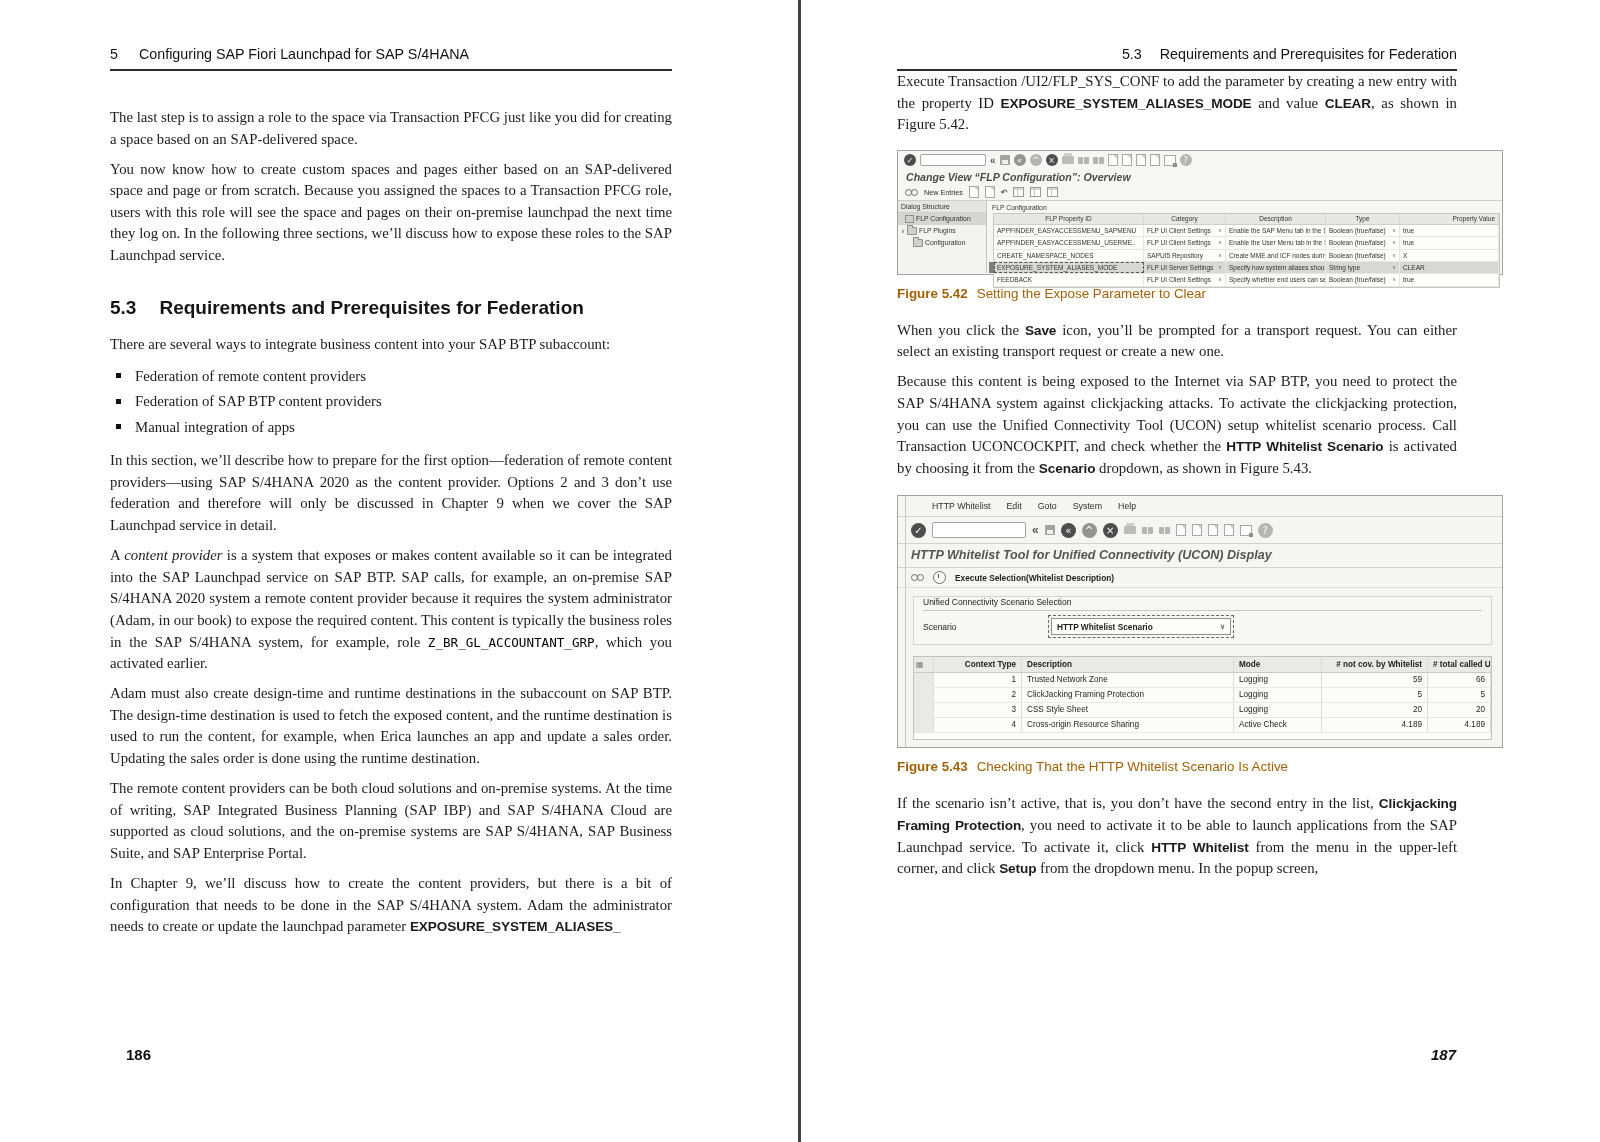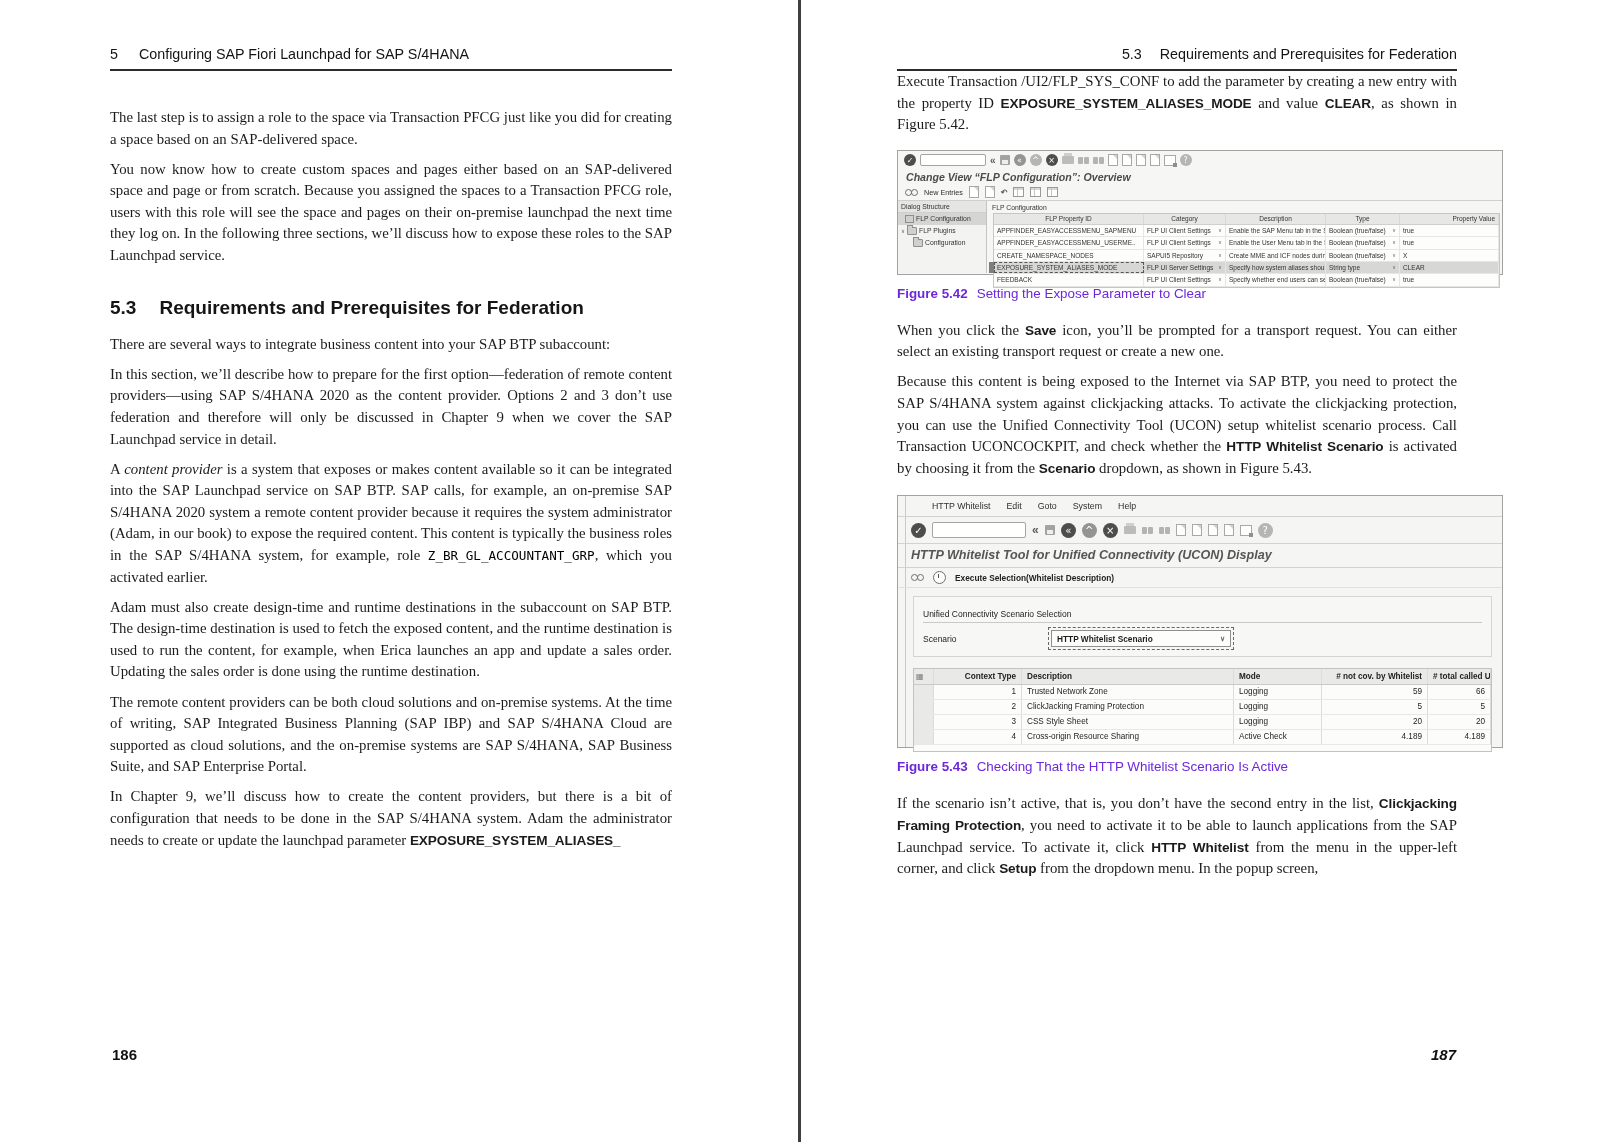--- a/index.html
+++ b/index.html
@@ -30,24 +30,24 @@
   h2.section{font-family:"Liberation Sans",sans-serif;font-weight:700;font-size:19px;color:#151515;
              margin:30px 0 15px 0;display:flex;}
   h2.section .num{margin-right:23px;}
 
   .bullets{margin:2px 0 10px 0;}
   .bullet-row{display:flex;align-items:baseline;font-size:14.8px;line-height:25.5px;}
   .bullet-row .sq{width:5px;height:5px;background:#111;margin:0 14px 2px 6px;flex:0 0 auto;align-self:center;}
 
   .pageno{position:absolute;top:1046px;font-family:"Liberation Sans",sans-serif;font-size:15px;
           font-weight:600;color:#101010;}
-  .pageno.pl{left:112px;}
+  .pageno.pl{left:126px;}
   .pageno.pr{right:144px;font-style:italic;}
 
-  .caption{margin:11px 0 19px 0;font-family:"Liberation Sans",sans-serif;font-size:13.4px;color:#6d28d9;}
+  .caption{margin:11px 0 19px 0;font-family:"Liberation Sans",sans-serif;font-size:13.4px;color:#a16207;}
   .caption .lab{font-weight:700;margin-right:9px;}
 
   
   .fig{background:#f6f6f4;border:1px solid #a2a2a0;font-family:"Liberation Sans",sans-serif;color:#333;
        box-sizing:border-box;}
   .circ{border-radius:50%;display:inline-flex;align-items:center;justify-content:center;color:#fff;
         flex:0 0 auto;font-family:"DejaVu Sans",sans-serif;}
   .c12{width:12px;height:12px;font-size:8px;}
   .c15{width:15px;height:15px;font-size:10px;}
   .dark{background:#4d4d4d;} .mid{background:#949492;} .lite{background:#b5b5b3;}
@@ -112,21 +112,21 @@
          background-position:7px 0;background-repeat:no-repeat;}
   .f43-menubar{height:20px;display:flex;align-items:center;gap:16px;padding-left:34px;font-size:8.8px;
                color:#2e2e2e;border-bottom:1px solid #d2d2d0;}
   .f43-tb{height:26px;display:flex;align-items:center;gap:6px;padding-left:13px;border-bottom:1px solid #d2d2d0;}
   .f43-tb .cmd{width:92px;height:14px;}
   .f43-title{height:23px;line-height:23px;font-size:12.6px;font-weight:700;font-style:italic;color:#565656;
              padding-left:13px;border-bottom:1px solid #d2d2d0;white-space:nowrap;}
   .f43-apptb{height:19px;display:flex;align-items:center;gap:9px;padding-left:13px;
              border-bottom:1px solid #e0e0de;font-size:8.3px;font-weight:700;color:#222;}
   .f43-body{padding:8px 10px 0 15px;}
-  .panel{border:1px solid #d4d4d2;background:#f7f7f5;padding:12px 9px 8px;}
+  .panel{border:1px solid #d4d4d2;background:#f7f7f5;padding:0 9px 8px;}
   .panel-title{font-size:8.5px;color:#222;padding-bottom:3px;border-bottom:1px solid #c9c9c7;margin-bottom:6px;}
   .frow{display:flex;align-items:center;height:19px;}
   .flabel{width:128px;font-size:8.5px;color:#222;}
   .dd43{width:168px;height:15px;background:#fdfdfc;border:1px solid #8f8f8d;display:flex;align-items:center;
         justify-content:space-between;padding:0 5px;font-size:8.3px;font-weight:700;color:#1d1d1d;
         outline:1.5px dashed #666;outline-offset:2px;box-sizing:content-box;}
   .inp43{width:158px;height:14px;background:#fdfdfc;border:1px solid #9f9f9d;font-size:8.3px;font-weight:700;
          padding:0 5px;line-height:14px;color:#1d1d1d;}
   .f43-table{margin-top:11px;border:1px solid #c2c2c0;background:#fbfbfa;}
   .f43-hrow,.f43-row{display:grid;grid-template-columns:20px 88px 212px 88px 106px 1fr;font-size:8.2px;}
@@ -154,20 +154,34 @@
     <p class="p first"><span class="sg-r">The last step is to assign a role to the space via Transaction PFCG just like you did for creating a space based on an SAP-delivered space.</span></p>
     <p class="p"><span class="sg-r">You now know how to create custom spaces and pages either based on an SAP-delivered space and page or from scratch. Because you assigned the spaces to a Transaction PFCG role, users with this role will see the space and pages on their on-premise launchpad the next time they log on. In the following three sections, we’ll discuss how to expose these roles to the SAP Launchpad service.</span></p>
 
     <h2 class="section">
       <span class="num">5.3</span>
       <span>Requirements and Prerequisites for Federation</span>
     </h2>
 
     <p class="p"><span class="sg-r">There are several ways to integrate business content into your SAP BTP subaccount:</span></p>
 
+    <div class="bullets">
+      <div class="bullet-row">
+        <span class="sq"></span>
+        <span>Federation of remote content providers</span>
+      </div>
+      <div class="bullet-row">
+        <span class="sq"></span>
+        <span>Federation of SAP BTP content providers</span>
+      </div>
+      <div class="bullet-row">
+        <span class="sq"></span>
+        <span>Manual integration of apps</span>
+      </div>
+    </div>
 
     <p class="p"><span class="sg-r">In this section, we’ll describe how to prepare for the first option—federation of remote content providers—using SAP S/4HANA 2020 as the content provider. Options 2 and 3 don’t use federation and therefore will only be discussed in Chapter 9 when we cover the SAP Launchpad service in detail.</span></p>
     <p class="p"><span class="sg-r">A </span><span class="sg-i">content provider</span><span class="sg-r"> is a system that exposes or makes content available so it can be integrated into the SAP Launchpad service on SAP BTP. SAP calls, for example, an on-premise SAP S/4HANA 2020 system a remote content provider because it requires the system administrator (Adam, in our book) to expose the required content. This content is typically the business roles in the SAP S/4HANA system, for example, role </span><span class="sg-c">Z_BR_GL_ACCOUNTANT_GRP</span><span class="sg-r">, which you activated earlier.</span></p>
     <p class="p"><span class="sg-r">Adam must also create design-time and runtime destinations in the subaccount on SAP BTP. The design-time destination is used to fetch the exposed content, and the runtime destination is used to run the content, for example, when Erica launches an app and update a sales order. Updating the sales order is done using the runtime destination.</span></p>
     <p class="p"><span class="sg-r">The remote content providers can be both cloud solutions and on-premise systems. At the time of writing, SAP Integrated Business Planning (SAP IBP) and SAP S/4HANA Cloud are supported as cloud solutions, and the on-premise systems are SAP S/4HANA, SAP Business Suite, and SAP Enterprise Portal.</span></p>
     <p class="p"><span class="sg-r">In Chapter 9, we’ll discuss how to create the content providers, but there is a bit of configuration that needs to be done in the SAP S/4HANA system. Adam the administrator needs to create or update the launchpad parameter </span><span class="sg-b">EXPOSURE_SYSTEM_ALIASES_</span></p>
   </section>
 
   <section class="page page-right">
     <div class="rh right">

